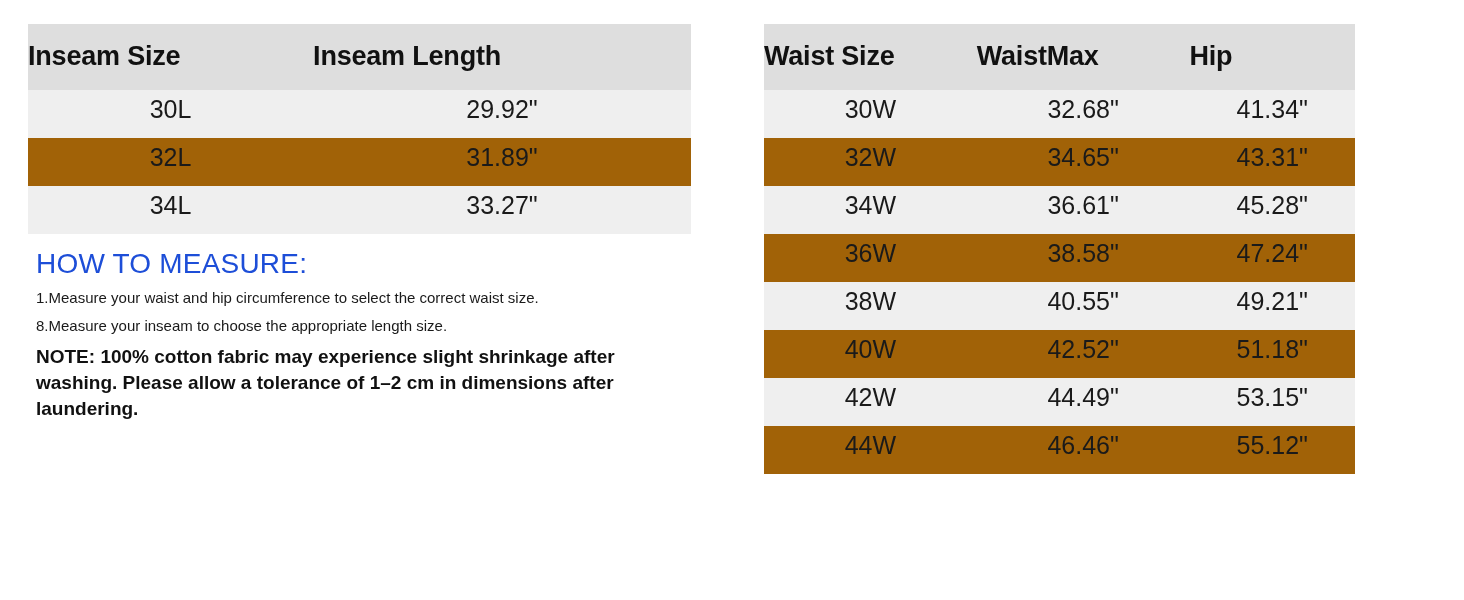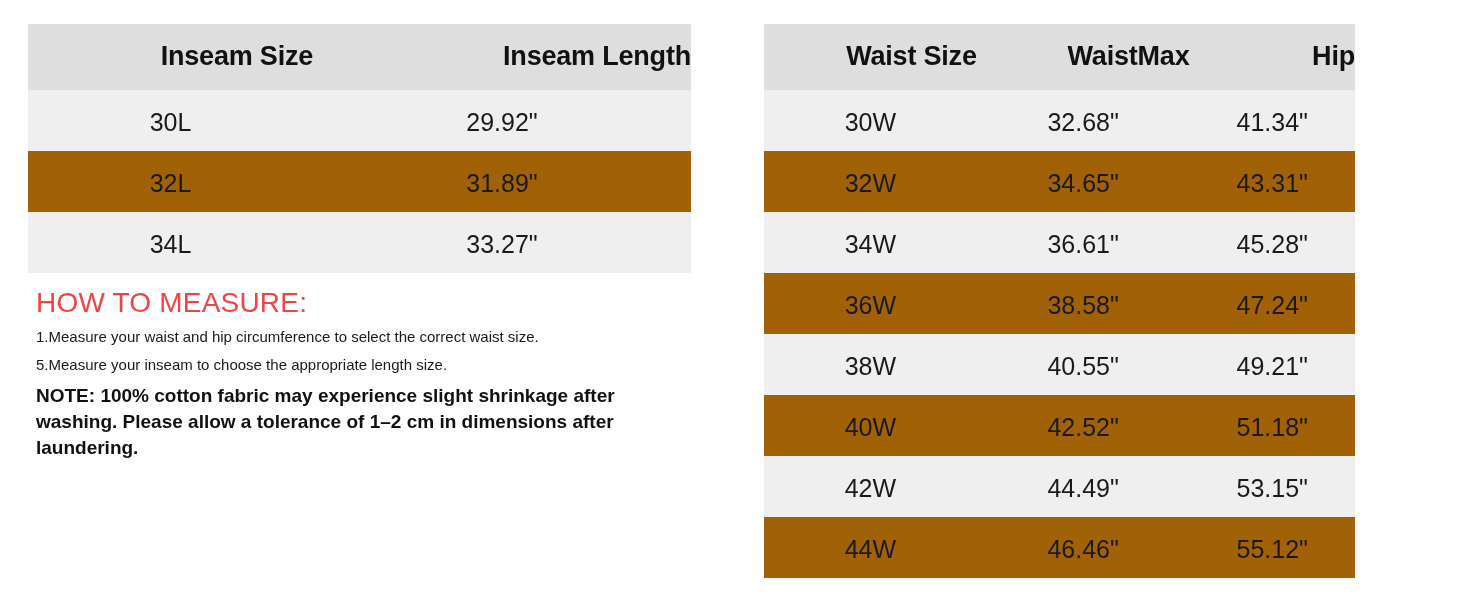--- a/index.html
+++ b/index.html
@@ -37,28 +37,28 @@
   table.size-table {
     border-collapse: collapse;
     width: 100%;
     table-layout: fixed;
   }
   table.size-table th {
     background: #dedede;
     font-size: 27px;
     font-weight: bold;
     padding: 17px 0 18px 0;
-    text-align: right;
+    text-align: left;
     color: #111;
     letter-spacing: -0.2px;
   }
   table.size-table td {
     font-size: 25px;
     text-align: center;
-    padding: 18px 0 14px 0;
+    padding: 5px 0 14px 0;
     color: #1a1a1a;
   }
   table.size-table tr.row-odd td {
     background: #efefef;
   }
   table.size-table tr.row-even td {
     background: #a16207;
   }
 
   
@@ -77,21 +77,21 @@
 
   
   .howto {
     margin-top: 14px;
     padding-left: 8px;
   }
   .howto-title {
     font-size: 28px;
     font-weight: normal;
     letter-spacing: 0.2px;
-    color: #ef4444;
+    color: #1d4ed8;
     margin-bottom: 8px;
   }
   .howto-step {
     font-size: 15px;
     line-height: 1.28;
     color: #1a1a1a;
     margin-bottom: 9px;
   }
   .note {
     font-size: 19px;
@@ -125,21 +125,21 @@
         <tr class="row-odd">
           <td>34L</td>
           <td>33.27"</td>
         </tr>
       </tbody>
     </table>
 
     <div class="howto">
       <div class="howto-title">HOW TO MEASURE:</div>
       <div class="howto-step">1.Measure your waist and hip circumference to select the correct waist size.</div>
-      <div class="howto-step">5.Measure your inseam to choose the appropriate length size.</div>
+      <div class="howto-step">8.Measure your inseam to choose the appropriate length size.</div>
       <div class="note">NOTE: 100% cotton fabric may experience slight shrinkage after washing. Please allow a tolerance of 1–2 cm in dimensions after laundering.</div>
     </div>
   </div>
 
   <div class="right-col">
     <table class="size-table">
       <thead>
         <tr>
           <th>Waist Size</th>
           <th>WaistMax</th>

